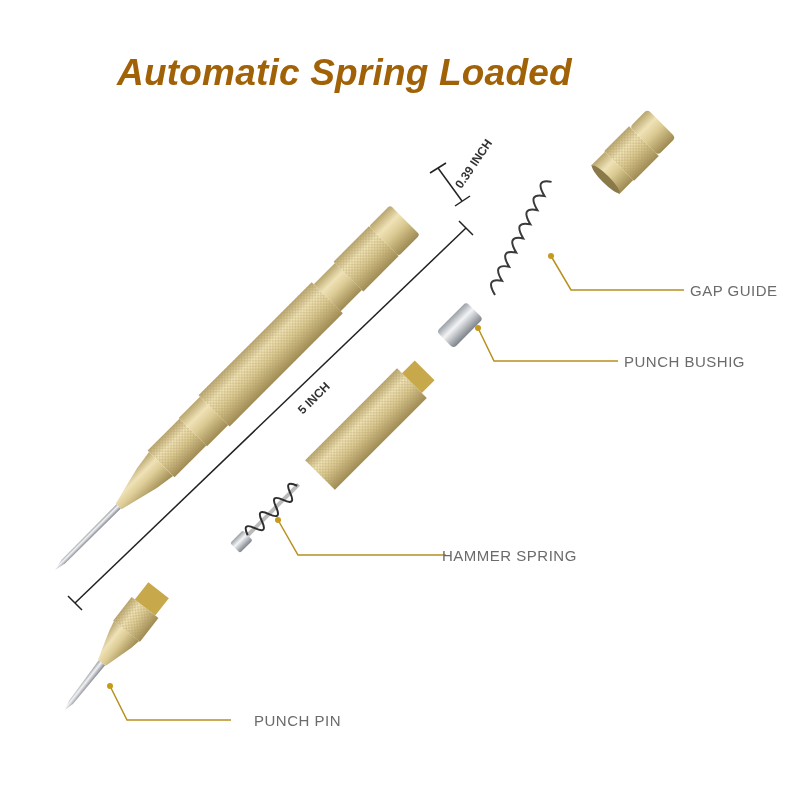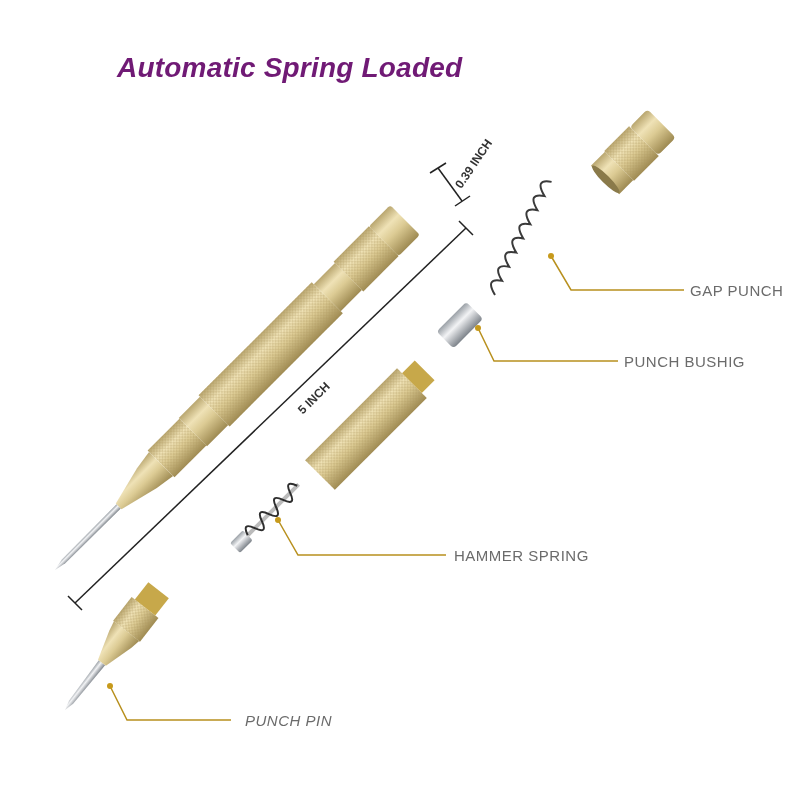--- a/index.html
+++ b/index.html
@@ -1,17 +1,17 @@
 <!DOCTYPE html>
 <html><head>
 <meta charset="utf-8">
 <style>
   html, body { margin:0; padding:0; background:#ffffff; }
   body { width:800px; height:800px; position:relative; overflow:hidden; font-family:"Liberation Sans", sans-serif; }
-  .title { position:absolute; left:117px; top:52px; font-size:28px; font-weight:bold; font-style:italic; color:#701a75; letter-spacing:0.2px; white-space:nowrap; }
+  .title { position:absolute; left:117px; top:52px; font-size:37px; font-weight:bold; font-style:italic; color:#a16207; letter-spacing:0.2px; white-space:nowrap; }
   .label { position:absolute; font-size:15px; color:#6b6b6b; letter-spacing:0.5px; white-space:nowrap; }
   .dim { position:absolute; font-size:12px; font-weight:bold; color:#333; white-space:nowrap; transform-origin:left center; }
   svg.art { position:absolute; left:0; top:0; }
 </style>
 </head>
 <body>
 
 <div class="title">Automatic Spring Loaded</div>
 
 <svg class="art" width="800" height="800" viewBox="0 0 800 800">
@@ -109,16 +109,16 @@
     <circle cx="551" cy="256" r="3"></circle>
     <circle cx="478" cy="328" r="3"></circle>
     <circle cx="278" cy="520" r="3"></circle>
     <circle cx="110" cy="686" r="3"></circle>
   </g>
 </svg>
 
 <div class="dim" style="left:458px; top:180px; transform:rotate(-56deg);">0.39 INCH</div>
 <div class="dim" style="left:300px; top:405px; transform:rotate(-45deg);">5 INCH</div>
 
-<div class="label" style="left:690px; top:282px;">GAP PUNCH</div>
+<div class="label" style="left:690px; top:282px;">GAP GUIDE</div>
 <div class="label" style="left:624px; top:353px;">PUNCH BUSHIG</div>
-<div class="label" style="left:454px; top:547px;">HAMMER SPRING</div>
-<div class="label" style="left:245px; top:712px;font-style:italic;">PUNCH PIN</div>
+<div class="label" style="left:442px; top:547px;">HAMMER SPRING</div>
+<div class="label" style="left:254px; top:712px;">PUNCH PIN</div>
 
 </body></html>

